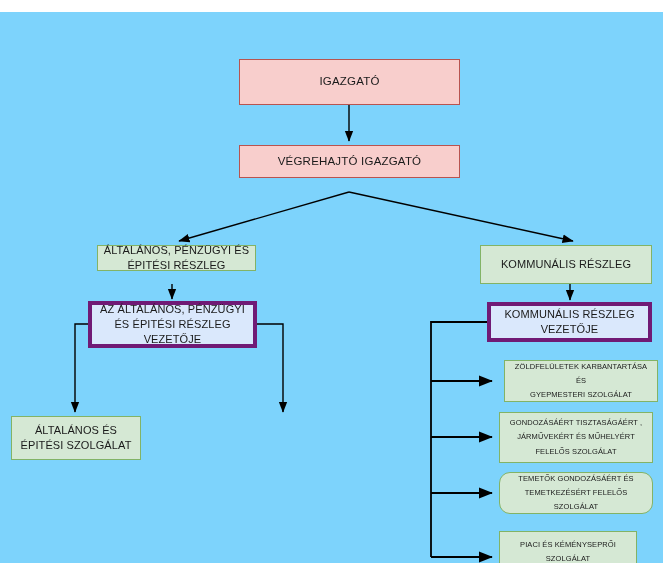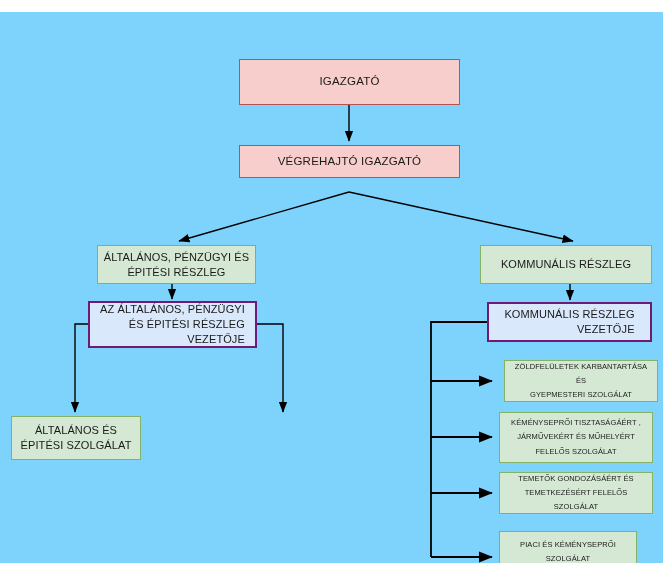--- a/index.html
+++ b/index.html
@@ -26,21 +26,21 @@
     color: #1a1a1a;
     line-height: 1.35;
     padding: 2px 4px;
   }
   .node-label {
     display: block;
     white-space: pre-line;
   }
   .fill-pink  { background: #f8cecc; border: 1px solid #b85450; }
   .fill-green { background: #d5e8d4; border: 1px solid #82b366; }
-  .fill-blue  { background: #dae8fc; border: 2px solid #701a75; text-align: right; }
+  .fill-blue  { background: #dae8fc; border: 4px solid #701a75; }
 
   .sz-lg  { font-size: 11.5px; letter-spacing: 0.2px; }
   .sz-md  { font-size: 11px; letter-spacing: 0.1px; }
   .sz-sm  { font-size: 7.5px; letter-spacing: 0.1px; line-height: 1.9; }
 
   svg#connectors {
     position: absolute;
     left: 0;
     top: 0;
     width: 663px;
@@ -106,21 +106,21 @@
   </svg>
 
   <div class="node fill-pink sz-lg" style="left:239px; top:47px; width:221px; height:46px;">
     <span class="node-label">IGAZGATÓ</span>
   </div>
 
   <div class="node fill-pink sz-lg" style="left:239px; top:133px; width:221px; height:33px;">
     <span class="node-label">VÉGREHAJTÓ IGAZGATÓ</span>
   </div>
 
-  <div class="node fill-green sz-md" style="left:97px; top:233px; width:159px; height:39px;">
+  <div class="node fill-green sz-md" style="left:97px; top:233px; width:159px; height:26px;">
     <span class="node-label">ÁLTALÁNOS, PÉNZÜGYI ÉS
 ÉPITÉSI RÉSZLEG</span>
   </div>
 
   <div class="node fill-blue sz-md" style="left:88px; top:289px; width:169px; height:47px;">
     <span class="node-label">AZ ÁLTALÁNOS, PÉNZÜGYI
 ÉS ÉPITÉSI RÉSZLEG
 VEZETŐJE</span>
   </div>
 
@@ -138,26 +138,26 @@
     <span class="node-label">KOMMUNÁLIS RÉSZLEG
 VEZETŐJE</span>
   </div>
 
   <div class="node fill-green sz-sm" style="left:504px; top:348px; width:154px; height:42px;">
     <span class="node-label">ZÖLDFELÜLETEK KARBANTARTÁSA ÉS
 GYEPMESTERI SZOLGÁLAT</span>
   </div>
 
   <div class="node fill-green sz-sm" style="left:499px; top:400px; width:154px; height:51px;">
-    <span class="node-label">KÉMÉNYSEPRŐI TISZTASÁGÁÉRT ,
+    <span class="node-label">GONDOZÁSÁÉRT TISZTASÁGÁÉRT ,
 JÁRMŰVEKÉRT ÉS MŰHELYÉRT
 FELELŐS SZOLGÁLAT</span>
   </div>
 
-  <div class="node fill-green sz-sm" style="left:499px; top:460px; width:154px; height:42px;">
+  <div class="node fill-green sz-sm" style="left:499px; top:460px; width:154px; height:42px;border-radius:11px;">
     <span class="node-label">TEMETŐK GONDOZÁSÁÉRT ÉS
 TEMETKEZÉSÉRT FELELŐS SZOLGÁLAT</span>
   </div>
 
   <div class="node fill-green sz-sm" style="left:499px; top:519px; width:138px; height:42px;">
     <span class="node-label">PIACI  ÉS KÉMÉNYSEPRŐI SZOLGÁLAT</span>
   </div>
 
 </div>
 

